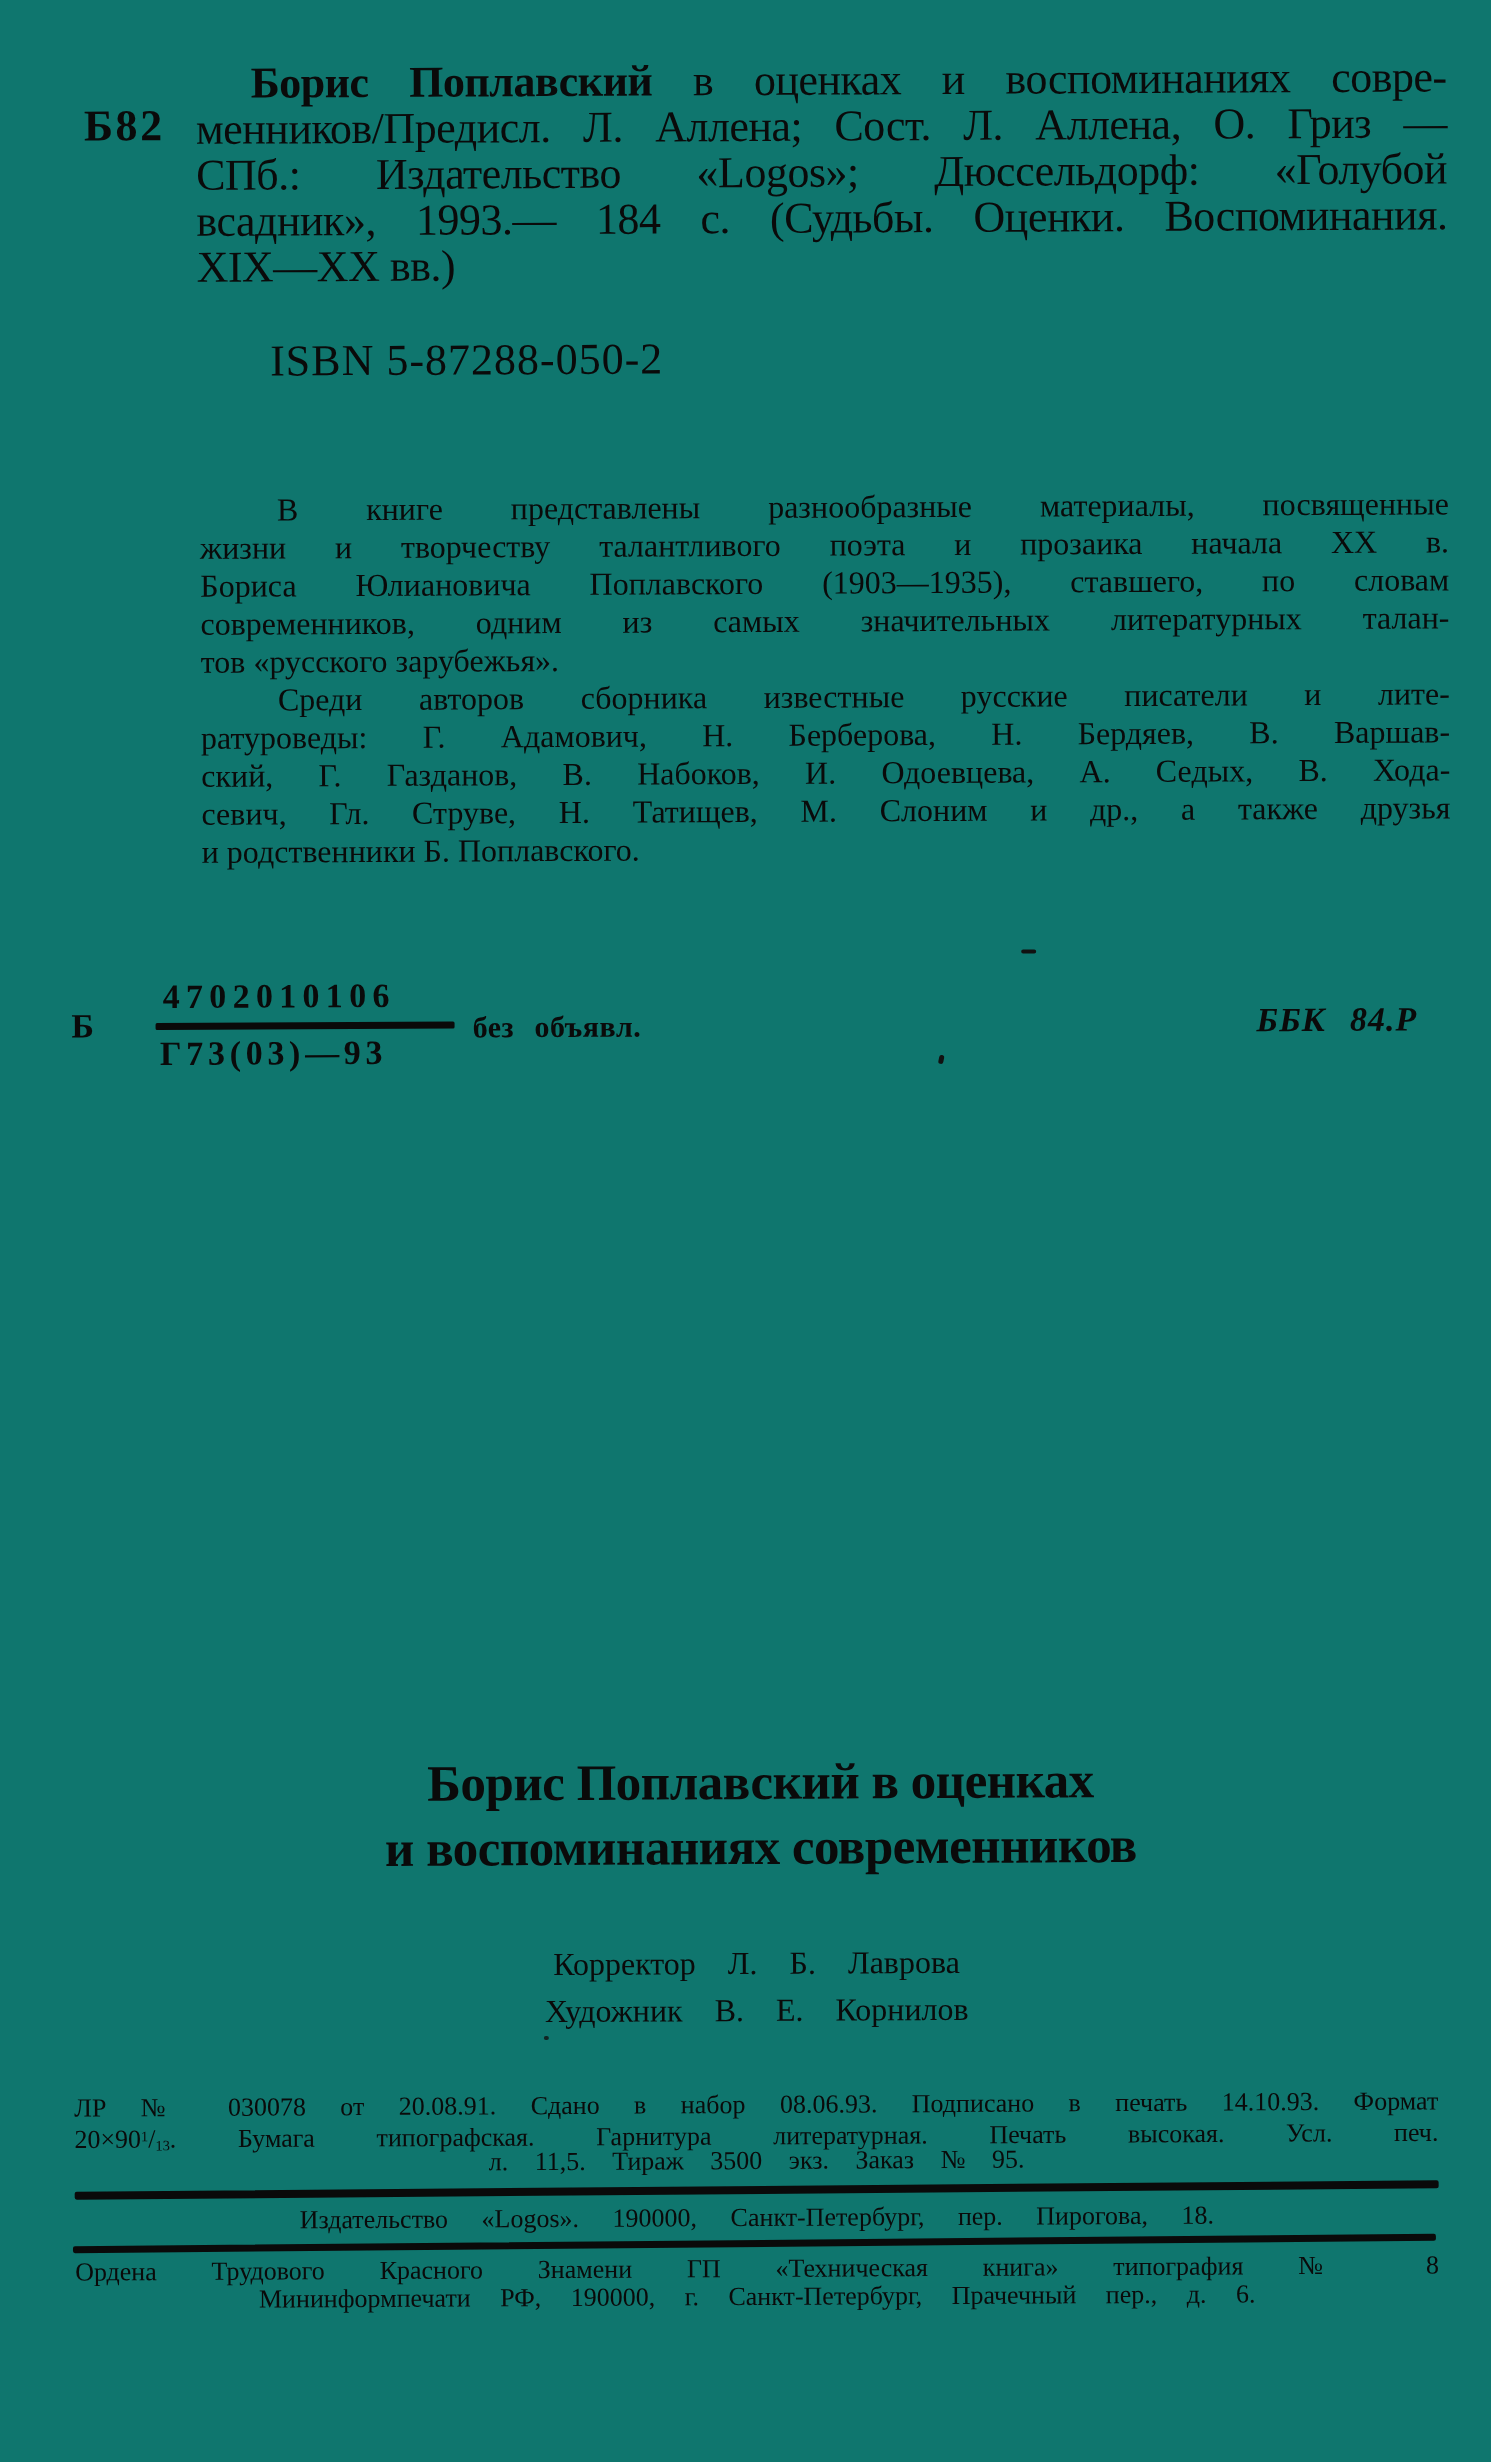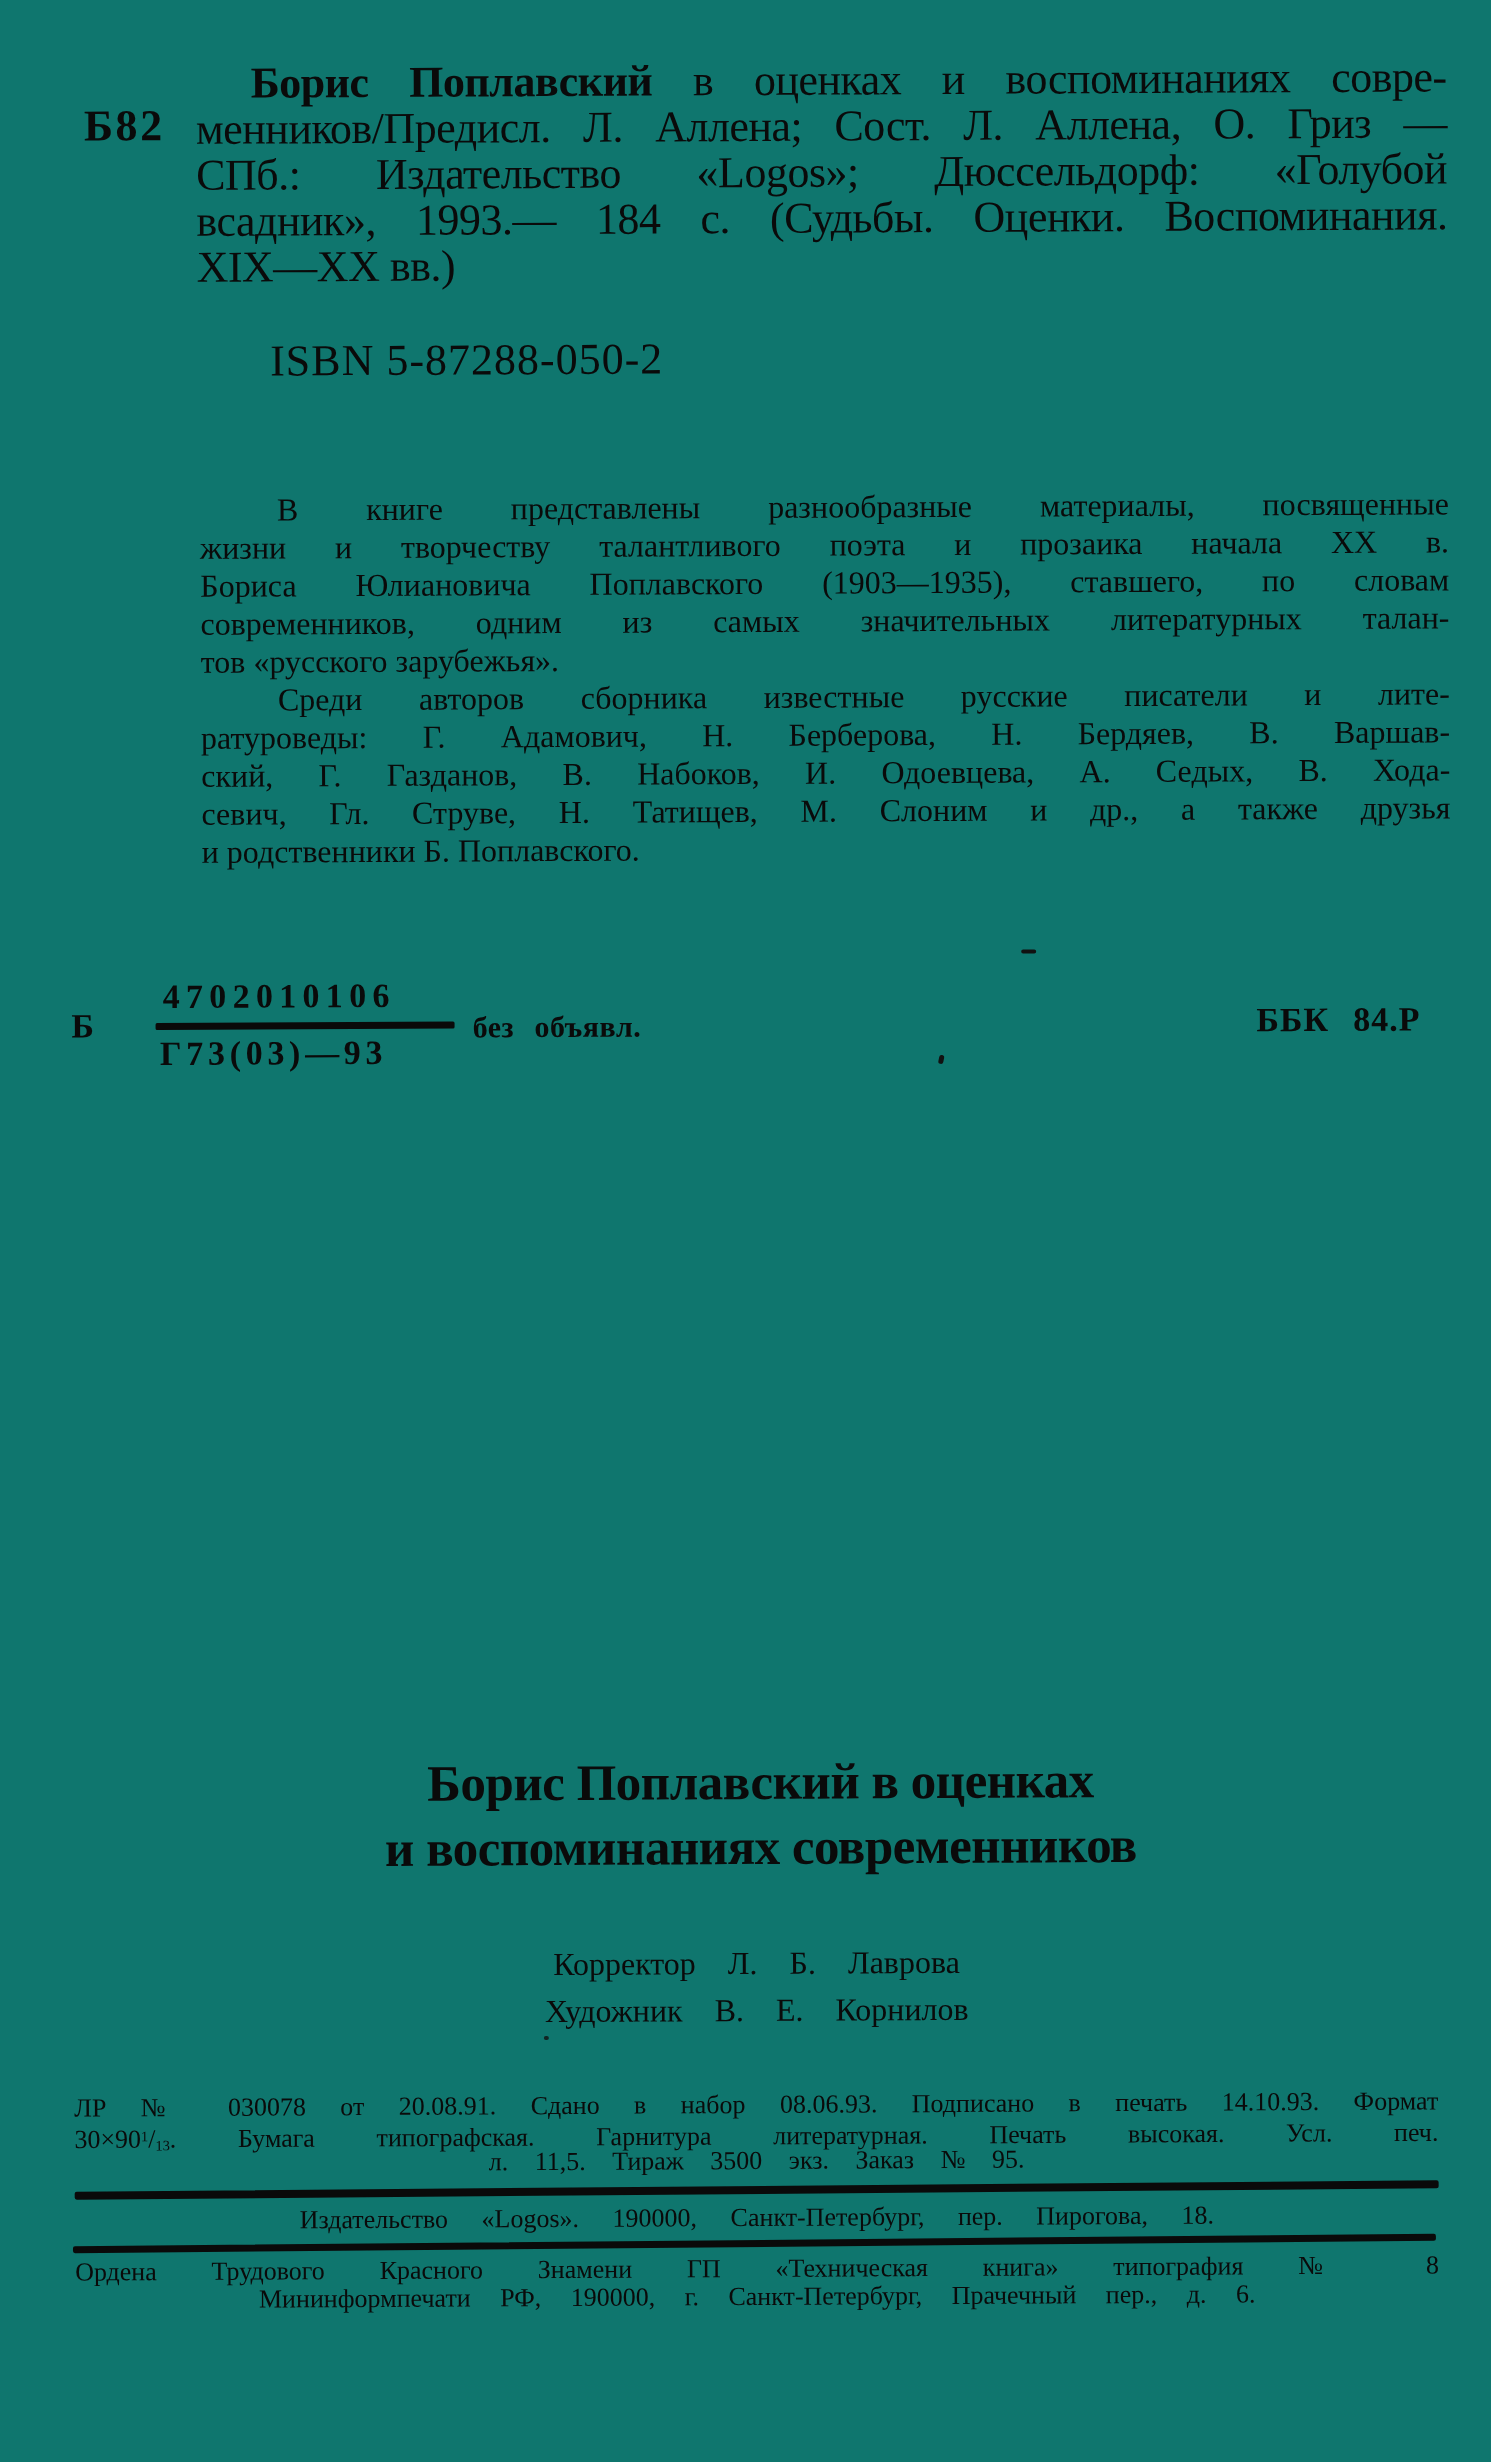--- a/index.html
+++ b/index.html
@@ -77,21 +77,21 @@
     margin-top: 6.3px;
   }
   .cat-note {
     left: 473px; top: 1009px;
     font-size: 30px; line-height: 33px; font-weight: bold;
     word-spacing: 12.5px; letter-spacing: 0.5px; text-align: right;
   }
   .bbk {
     left: 1257px; top: 1004px;
     font-size: 34px; line-height: 38px; font-weight: bold;
-    word-spacing: 14.6px; letter-spacing: 1px;
+    word-spacing: 14.6px; letter-spacing: 1px; font-style: italic;
   }
 
   
   .half-title {
     left: 201px; top: 1750px; width: 1112px;
     font-size: 51px; line-height: 65px; font-weight: bold;
     text-align: center; letter-spacing: -0.5px;
   }
   .half-title .line { height: 65px; }
 
@@ -185,21 +185,21 @@
       <div class="line">и воспоминаниях современников</div>
     </div>
 
     <div class="abs credits">
       <div class="line">Корректор Л. Б. Лаврова</div>
       <div class="line">Художник В. Е. Корнилов</div>
     </div>
 
     <div class="abs imprint">
       <div class="line j">ЛР № 030078 от 20.08.91. Сдано в набор 08.06.93. Подписано в печать 14.10.93. Формат</div>
-      <div class="line j"><span>30×90</span><sup class="f">1</sup><span>/</span><sub class="f">13</sub><span>. Бумага типографская. Гарнитура литературная. Печать высокая. Усл. печ.</span></div>
+      <div class="line j"><span>20×90</span><sup class="f">1</sup><span>/</span><sub class="f">13</sub><span>. Бумага типографская. Гарнитура литературная. Печать высокая. Усл. печ.</span></div>
       <div class="line centered">л. 11,5. Тираж 3500 экз. Заказ № 95.</div>
     </div>
 
     <div class="abs rule rule1"></div>
 
     <div class="abs publisher">Издательство «Logos». 190000, Санкт-Петербург, пер. Пирогова, 18.</div>
 
     <div class="abs rule rule2"></div>
 
     <div class="abs printer">

